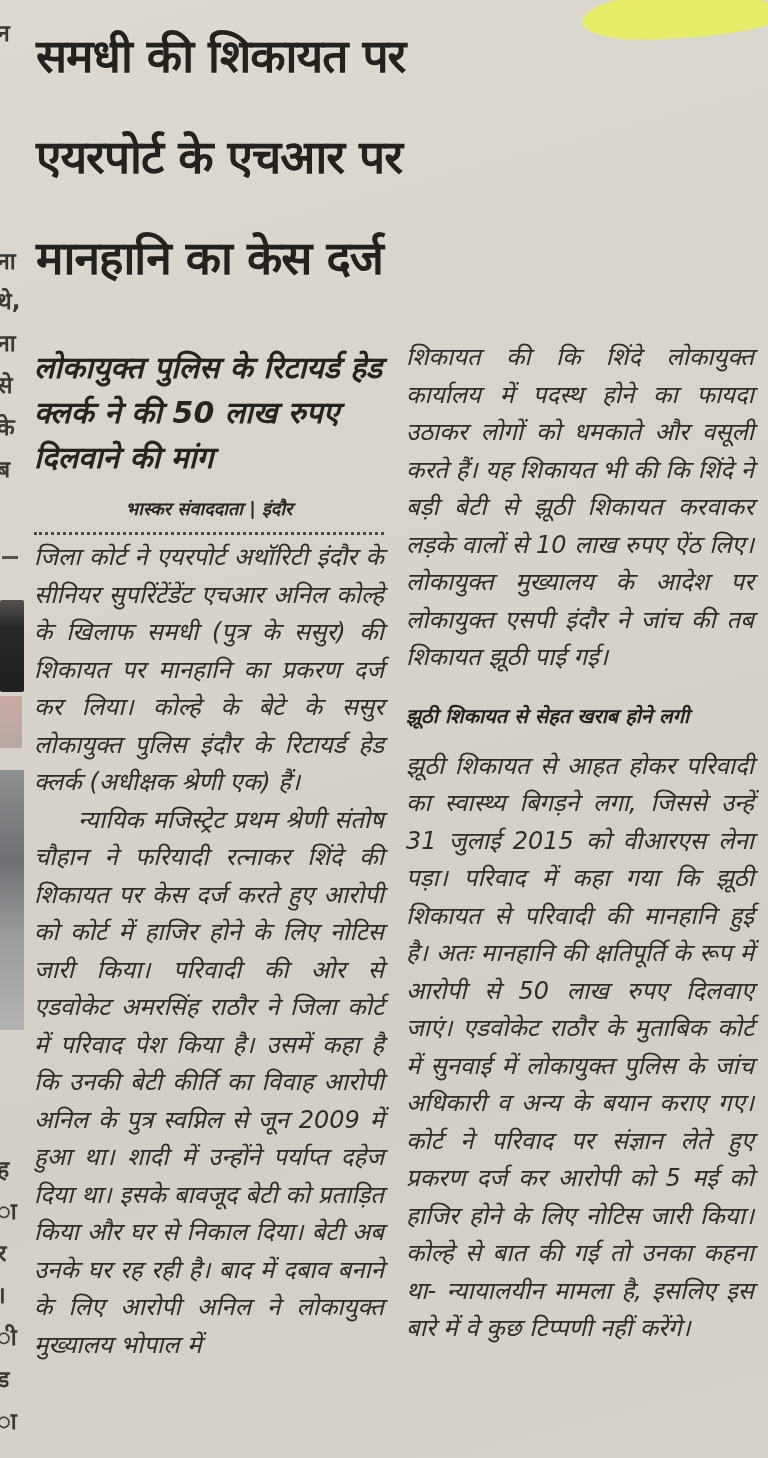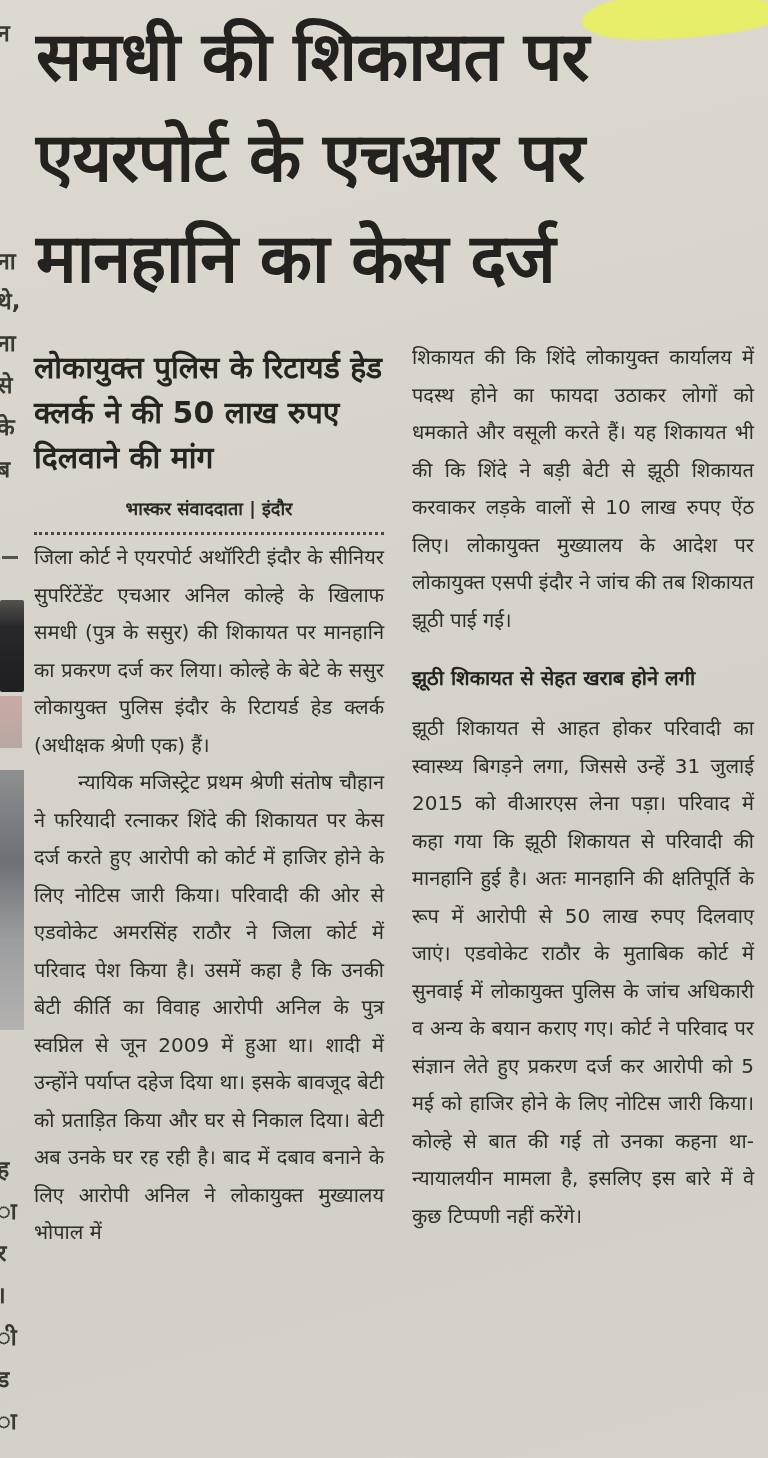--- a/index.html
+++ b/index.html
@@ -22,37 +22,37 @@
   .m-photo{position:absolute;left:0;top:770px;width:24px;height:260px;background:linear-gradient(180deg,#8e8f91 0%,#6e7073 35%,#9c9d9f 65%,#b3b2b0 100%);}
   
   .highlight{
     position:absolute;top:-8px;right:-14px;width:200px;height:46px;z-index:1;
     background:#e9f157;border-radius:45% 55% 60% 40%/60% 70% 40% 50%;
     transform:rotate(-3deg);opacity:.85;filter:blur(1px);
   }
   .content{position:absolute;left:34px;top:0;width:728px;z-index:3;}
   h1.headline{
     margin:0;padding:6px 0 0 2px;
-    font-size:68px;line-height:101px;font-weight:bold;letter-spacing:-1px;
+    font-size:46px;line-height:101px;font-weight:bold;letter-spacing:-1px;
     color:#24221e;text-shadow:0 1px 0 rgba(255,255,255,.25);
   }
-  .cols{display:flex;gap:28px;margin-top:24px;padding-right:8px;}
+  .cols{display:flex;gap:22px;margin-top:24px;padding-right:8px;font-style:italic;}
   .col-left{width:350px;flex:0 0 auto;}
   .col-right{flex:1 1 auto;min-width:0;}
   .lead{
     font-size:30px;line-height:45px;font-weight:bold;color:#26241f;
     padding-top:12px;
   }
   .byline{
     font-size:18px;font-weight:bold;text-align:center;color:#2a2824;
     margin-top:16px;
   }
   .rule{border-top:3px dotted #4a4843;margin-top:12px;}
   p.body{
-    margin:0;font-size:20px;line-height:37.5px;text-align:justify;
+    margin:0;font-size:24px;line-height:37.5px;text-align:justify;
     color:#2f2d28;
   }
   p.first{margin-top:4px;}
   p.indent{text-indent:44px;}
   .col-right p.body:first-child{margin-top:6px;}
   h2.subhead{
     margin:18px 0 10px 0;font-size:20px;line-height:43px;font-weight:bold;color:#24221e;
   }
 </style>
 </head>

